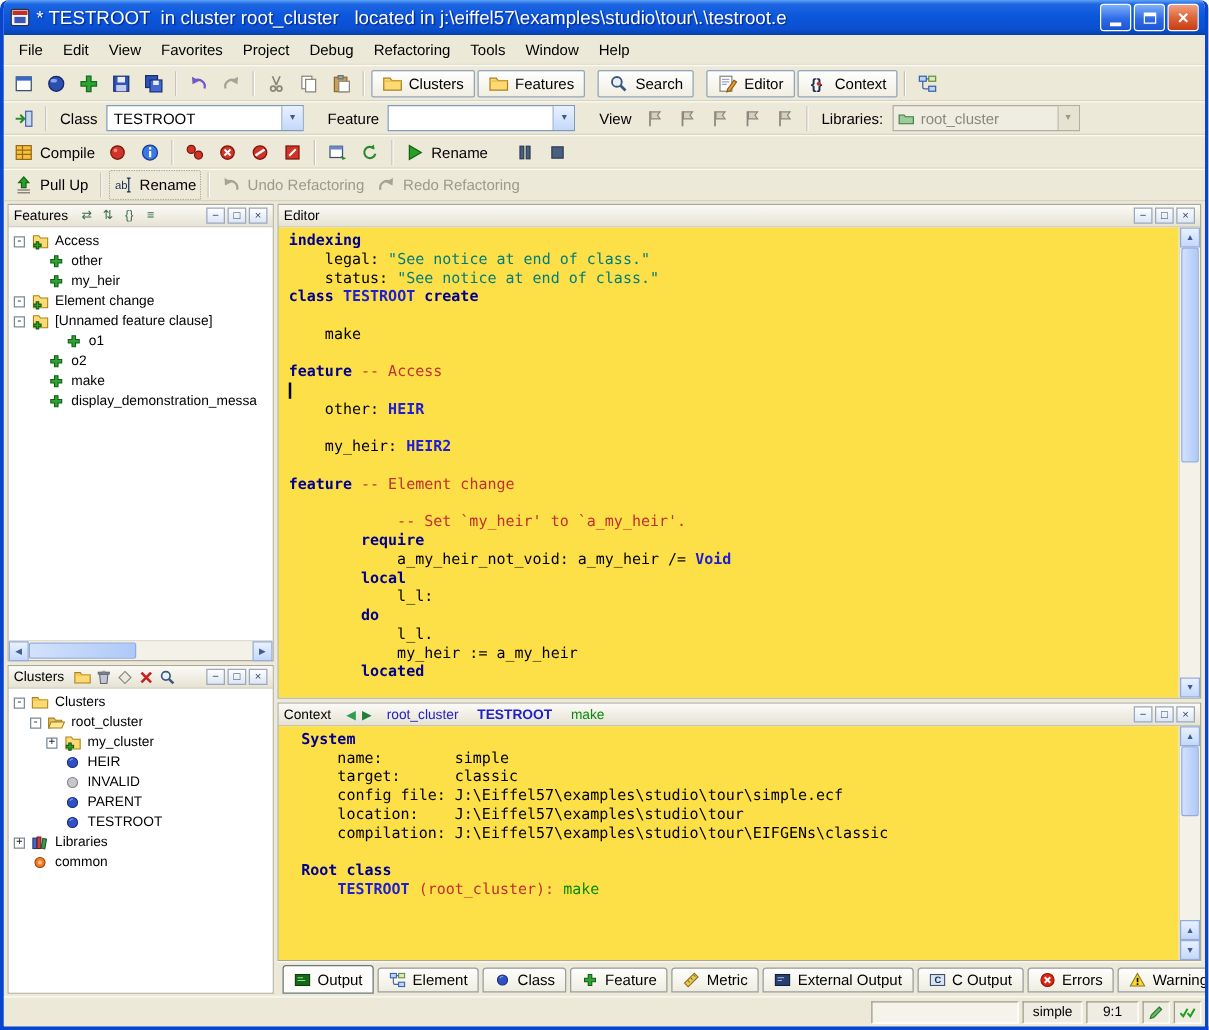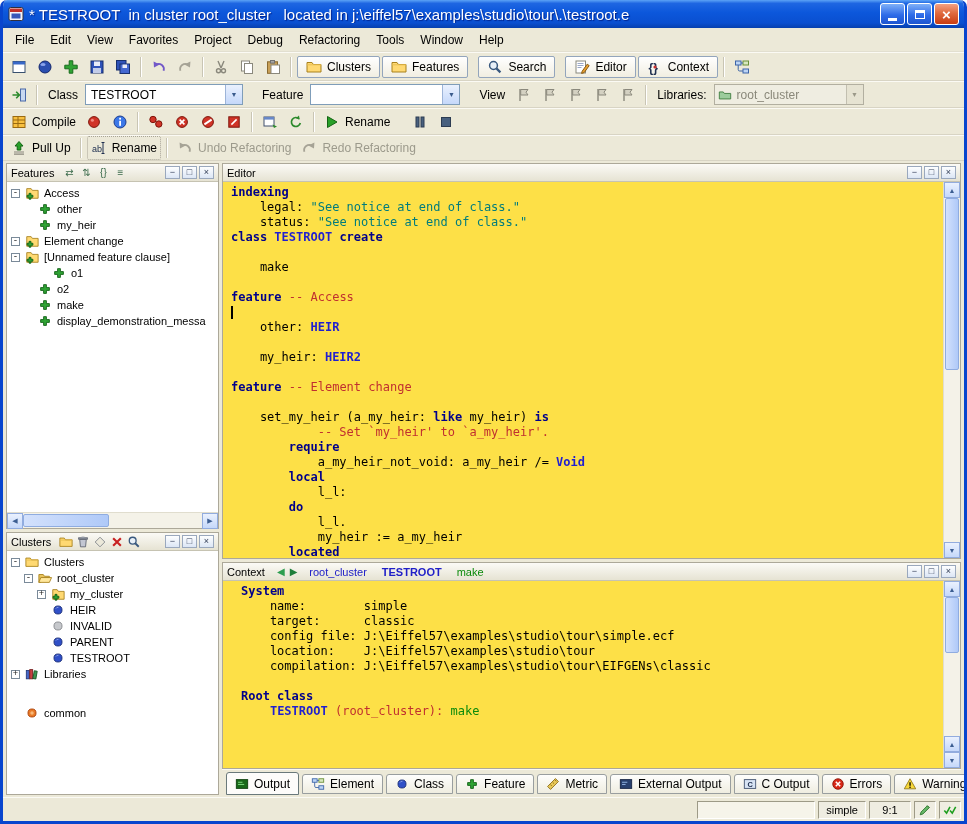--- a/index.html
+++ b/index.html
@@ -717,21 +717,21 @@
               <span class="expander">+</span>
               <span class="tree-ic">
                 <svg viewBox="0 0 16 16">
                   <rect x="1.5" y="4" width="3.4" height="9.5" fill="#4868C8" stroke="#223878"></rect>
                   <rect x="5.4" y="3" width="3.4" height="10.5" fill="#C84040" stroke="#741C1C"></rect>
                   <rect x="9.8" y="4.5" width="3.4" height="9" fill="#3C9850" stroke="#1C5828" transform="rotate(10 11.5 9)"></rect>
                 </svg>
               </span>
               <span class="tree-label">Libraries</span>
             </div>
-            <div class="tree-row" style="padding-left: 4px; margin-top: 23px;">
+            <div class="tree-row" style="padding-left: 4px;">
               <span class="exp-spacer"></span>
               <span class="tree-ic">
                 <svg viewBox="0 0 16 16">
                   <circle cx="8" cy="8" r="4.6" fill="#E87A28" stroke="#A83C00"></circle>
                   <circle cx="8" cy="8" r="2" fill="#F8B878"></circle>
                 </svg>
               </span>
               <span class="tree-label">common</span>
             </div>
           </div>
@@ -758,21 +758,20 @@
               <div class="code-line"><span class="tok-pl">    make</span></div>
               <div class="code-line"></div>
               <div class="code-line"><span class="tok-kw">feature</span><span class="tok-pl"> </span><span class="tok-com">-- Access</span></div>
               <div class="code-line"><span class="caret"></span></div>
               <div class="code-line"><span class="tok-pl">    other: </span><span class="tok-cls">HEIR</span></div>
               <div class="code-line"></div>
               <div class="code-line"><span class="tok-pl">    my_heir: </span><span class="tok-cls">HEIR2</span></div>
               <div class="code-line"></div>
               <div class="code-line"><span class="tok-kw">feature</span><span class="tok-pl"> </span><span class="tok-com">-- Element change</span></div>
               <div class="code-line"></div>
-              <div class="code-line"><span class="tok-pl">    set_my_heir (a_my_heir: </span><span class="tok-kw">like</span><span class="tok-pl"> my_heir) </span><span class="tok-kw">is</span></div>
               <div class="code-line"><span class="tok-com">            -- Set `my_heir' to `a_my_heir'.</span></div>
               <div class="code-line"><span class="tok-pl">        </span><span class="tok-kw">require</span></div>
               <div class="code-line"><span class="tok-pl">            a_my_heir_not_void: a_my_heir /= </span><span class="tok-cls">Void</span></div>
               <div class="code-line"><span class="tok-pl">        </span><span class="tok-kw">local</span></div>
               <div class="code-line"><span class="tok-pl">            l_l:</span></div>
               <div class="code-line"><span class="tok-pl">        </span><span class="tok-kw">do</span></div>
               <div class="code-line"><span class="tok-pl">            l_l.</span></div>
               <div class="code-line"><span class="tok-pl">            my_heir := a_my_heir</span></div>
               <div class="code-line"><span class="tok-pl">        </span><span class="tok-kw">located</span></div>
             </div>

